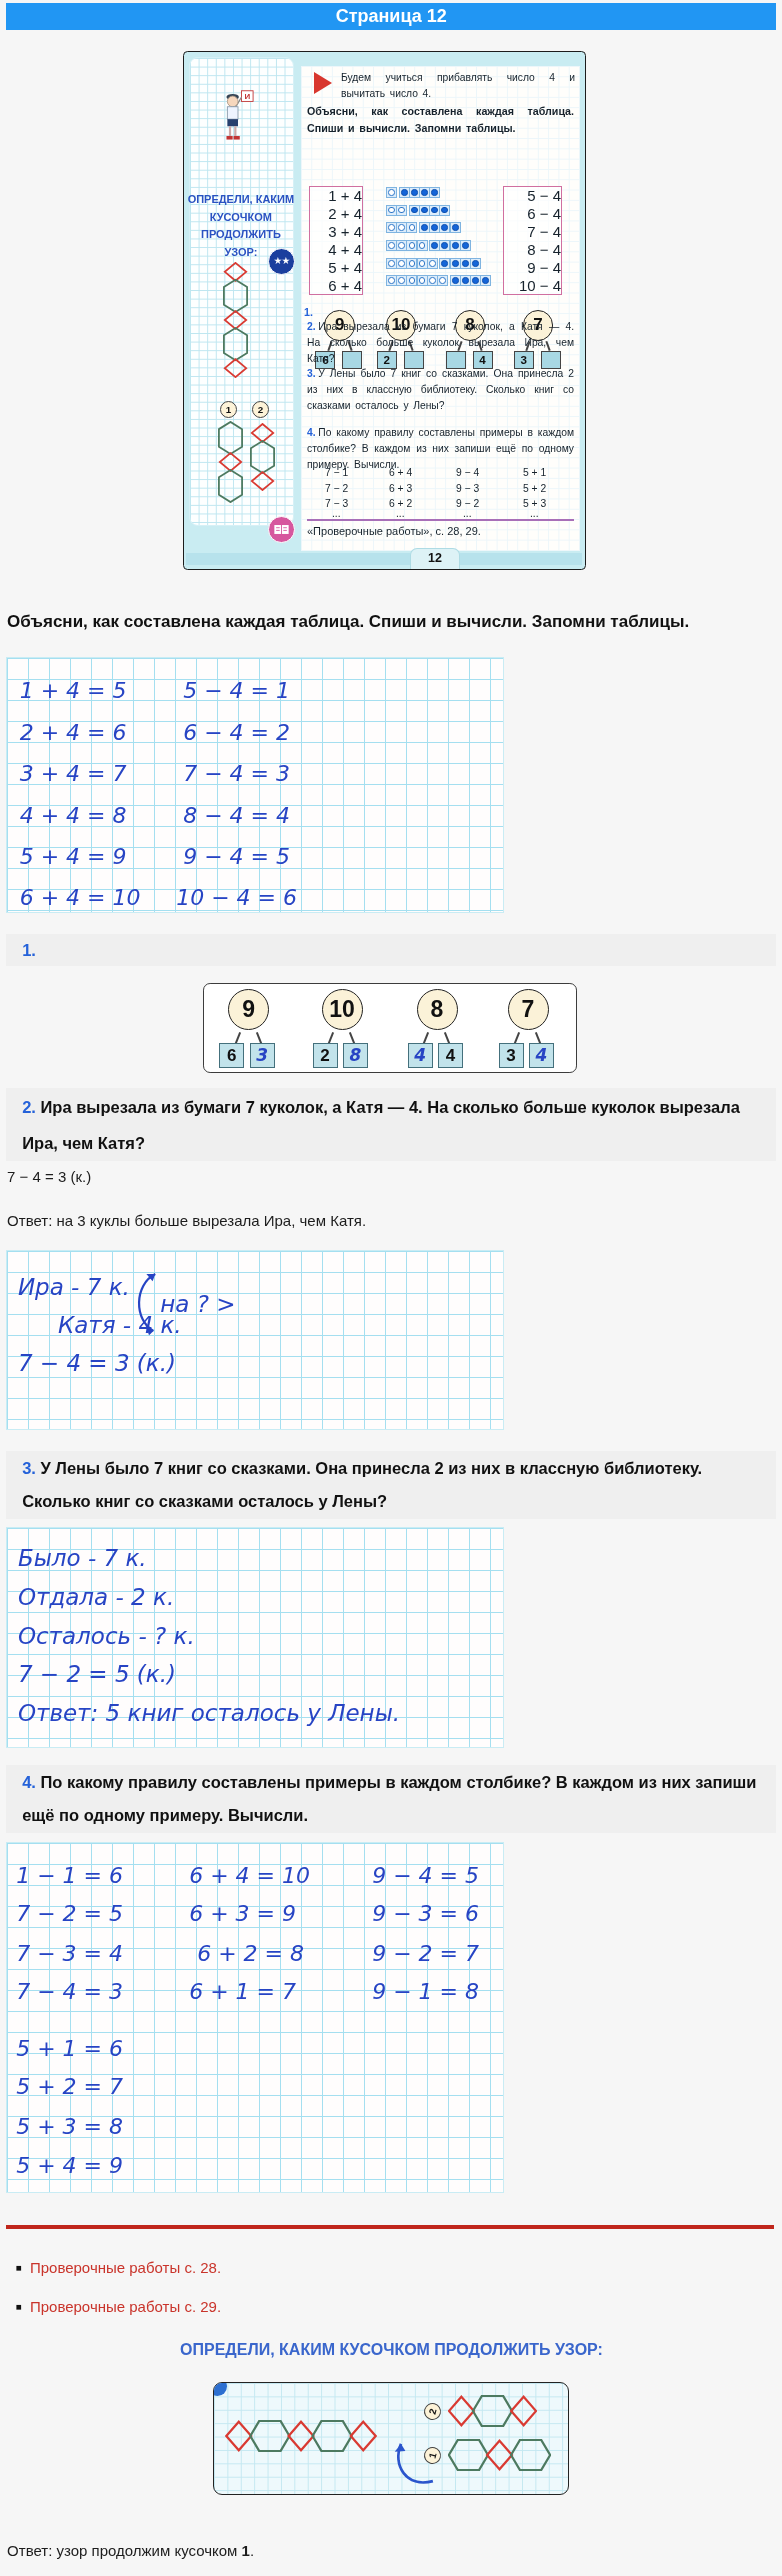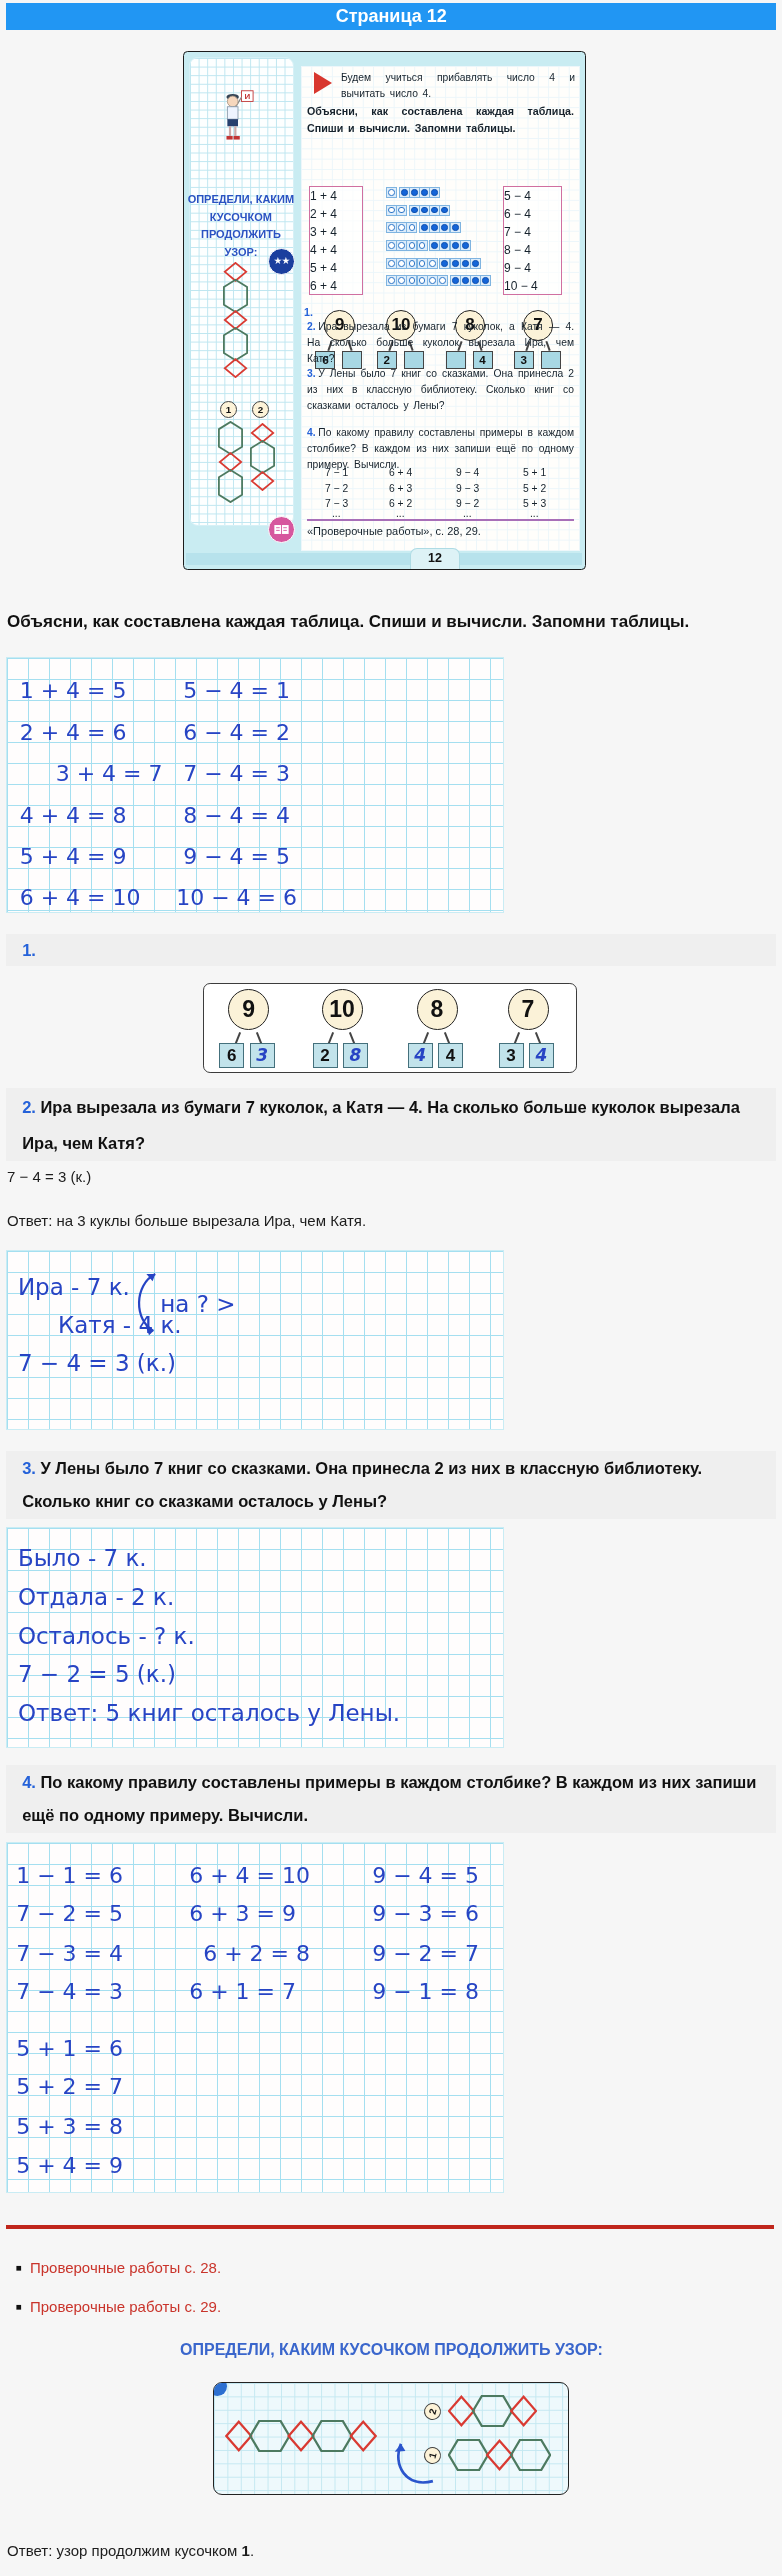--- a/index.html
+++ b/index.html
@@ -31,21 +31,21 @@
   .tb-text{position:absolute;left:123px;width:267px;font-size:10.3px;line-height:1.55;
      text-align:justify;word-spacing:1.8px;color:#16222c;}
   #tb-intro{left:157px;top:18px;width:234px;}
   #tb-instr{top:51px;font-weight:600;font-size:10.7px;}
   .tnum{color:#2562d9;font-weight:bold;padding-right:2.7px;}
   #tb-tri{left:130px;top:19.6px;width:0;height:0;border-left:18px solid #d8372e;
      border-top:11.6px solid transparent;border-bottom:11.6px solid transparent;}
   .ptable{position:absolute;border:1.8px solid #d06fa0;background:rgba(255,255,255,.65);}
   #tb-add{left:125px;top:134px;width:52px;height:107px;}
   #tb-sub{left:319px;top:134px;width:57px;height:107px;}
-  .trow{height:18px;line-height:18px;text-align:left;font-size:12px;color:#16222c;}
+  .trow{height:18px;line-height:18px;text-align:right;font-size:15px;color:#16222c;}
   #tb-beads{left:202px;top:135px;width:107px;height:107px;}
   .bead-row{position:absolute;left:0;height:10.7px;width:107px;}
   .bcell{position:absolute;top:0;width:9px;height:9px;border:0.9px solid #7fb4e0;background:#ddedfb;}
   .bcell::after{content:"";position:absolute;border-radius:50%;width:4.5px;height:4.5px;left:1.3px;top:1.3px;}
   .bcell.open::after{background:#fff;border:0.9px solid #2e77c8;}
   .bcell.fill::after{background:#1565d8;border:0.9px solid #0d4fae;}
   #tb-task1-num{left:120px;top:254px;font-size:10.7px;font-weight:bold;color:#2562d9;}
   #tb-bonds{left:119px;top:258px;width:276px;height:59px;}
   .pbond{position:absolute;top:0;width:52px;height:57px;}
   .pcircle{position:absolute;left:10.7px;top:0;width:28.5px;height:28.5px;border:1.8px solid #222;border-radius:50%;
@@ -62,21 +62,21 @@
   #tb-band{left:1.8px;top:501px;width:396px;height:11.6px;background:#b7e2ec;}
   #tb-tab{left:226px;top:496px;width:48px;height:21.4px;background:#ddf2f6;border:1.8px solid #aedbe4;border-bottom:none;
      border-radius:7.1px 7.1px 0 0;text-align:center;font-weight:bold;font-size:12.5px;line-height:19.6px;color:#111;}
 
   
   .big-bold{position:absolute;left:7.1px;font-weight:bold;font-size:17px;color:#111;}
   .grid-panel{position:absolute;left:6.2px;width:496px;background:#fffdfd;
      background-image:linear-gradient(to right,#a5dff0 0.9px,transparent 0.9px),
                       linear-gradient(to bottom,#a5dff0 0.9px,transparent 0.9px);
      background-size:21px 21px;border:0.9px solid #c9ecf4;}
-  .hw{position:absolute;font-family:"DejaVu Sans",sans-serif;color:#2744c4;
+  .hw{position:absolute;font-family:"DejaVu Sans",sans-serif;font-style:italic;color:#2744c4;
       font-size:22px;white-space:nowrap;transform:translateY(-50%);}
   .hw-lg{font-size:23px;}
   .task-bar{position:absolute;left:6.2px;width:738px;background:#efefef;font-weight:bold;
       font-size:16.5px;color:#111;padding:0.9px 16px;}
   .task-num{color:#2562d9;padding-right:4.5px;}
   .plain{position:absolute;left:7.1px;font-size:15px;color:#1d1d1d;}
 
   
   #bond-fig{left:203px;top:983px;width:372px;height:88px;background:#fff;border:1.8px solid #3c3c3c;border-radius:7.1px;}
   .abond{position:absolute;top:3.6px;width:80px;height:82px;}
@@ -308,21 +308,21 @@
   <div class="abs" id="tb-note">«Проверочные работы», с. 28, 29.</div>
   <div class="abs" id="tb-band"></div>
   <div class="abs" id="tb-tab">12</div>
 </div>
 
 <div class="big-bold" style="top:612px;">Объясни, как составлена каждая таблица. Спиши и вычисли. Запомни таблицы.</div>
 
 <div class="grid-panel" style="top:657px;height:254px;">
   <span class="hw" style="left:12.5px;top:32px;">1 + 4 = 5</span>
   <span class="hw" style="left:12.5px;top:74px;">2 + 4 = 6</span>
-  <span class="hw" style="left:12.5px;top:115px;margin-left:36px;">3 + 4 = 7</span>
+  <span class="hw" style="left:12.5px;top:115px;">3 + 4 = 7</span>
   <span class="hw" style="left:12.5px;top:157px;">4 + 4 = 8</span>
   <span class="hw" style="left:12.5px;top:198px;">5 + 4 = 9</span>
   <span class="hw" style="left:12.5px;top:239px;">6 + 4 = 10</span>
   <span class="hw" style="left:176px;top:32px;">5 − 4 = 1</span>
   <span class="hw" style="left:176px;top:74px;">6 − 4 = 2</span>
   <span class="hw" style="left:176px;top:115px;">7 − 4 = 3</span>
   <span class="hw" style="left:176px;top:157px;">8 − 4 = 4</span>
   <span class="hw" style="left:176px;top:198px;">9 − 4 = 5</span>
   <span class="hw" style="left:169px;top:239px;">10 − 4 = 6</span>
 </div>
@@ -393,21 +393,21 @@
 <div class="task-bar" style="top:1765px;height:66px;line-height:33px;">
   <span class="task-num">4.</span><span>По какому правилу составлены примеры в каждом столбике? В каждом из них запиши ещё по одному примеру. Вычисли.</span>
 </div>
 <div class="grid-panel" style="top:1842px;height:349px;">
   <span class="hw" style="left:9px;top:32px;">1 − 1 = 6</span>
   <span class="hw" style="left:9px;top:70px;">7 − 2 = 5</span>
   <span class="hw" style="left:9px;top:110px;">7 − 3 = 4</span>
   <span class="hw" style="left:9px;top:148px;">7 − 4 = 3</span>
   <span class="hw" style="left:182px;top:32px;">6 + 4 = 10</span>
   <span class="hw" style="left:182px;top:70px;">6 + 3 = 9</span>
-  <span class="hw" style="left:196px;top:110px;">6 + 2 = 8</span>
+  <span class="hw" style="left:190px;top:110px;">6 + 2 = 8</span>
   <span class="hw" style="left:182px;top:148px;">6 + 1 = 7</span>
   <span class="hw" style="left:365px;top:32px;">9 − 4 = 5</span>
   <span class="hw" style="left:365px;top:70px;">9 − 3 = 6</span>
   <span class="hw" style="left:365px;top:110px;">9 − 2 = 7</span>
   <span class="hw" style="left:365px;top:148px;">9 − 1 = 8</span>
   <span class="hw" style="left:9px;top:205px;">5 + 1 = 6</span>
   <span class="hw" style="left:9px;top:243px;">5 + 2 = 7</span>
   <span class="hw" style="left:9px;top:283px;">5 + 3 = 8</span>
   <span class="hw" style="left:9px;top:322px;">5 + 4 = 9</span>
 </div>

